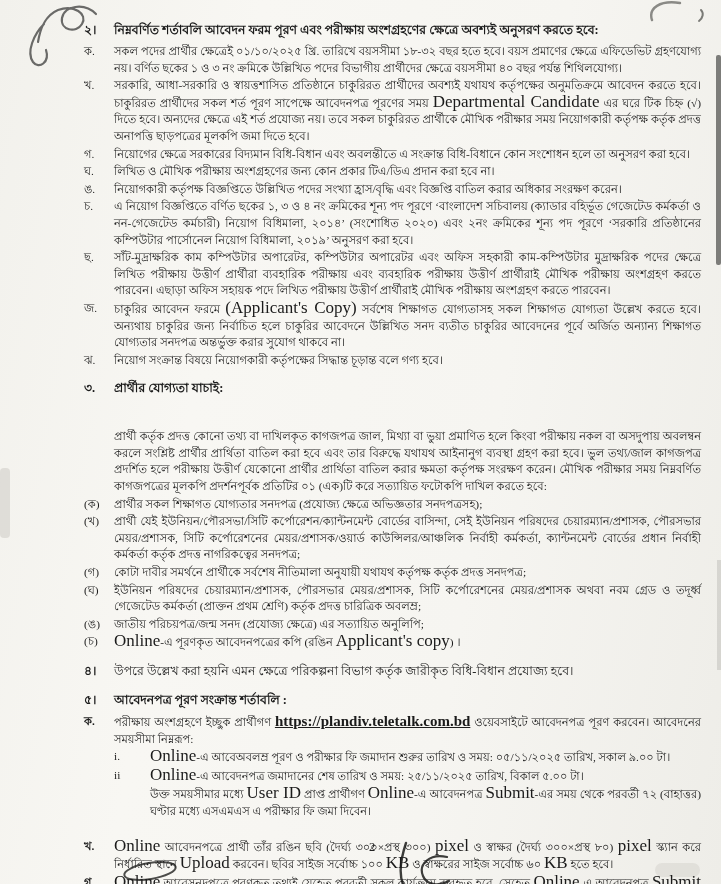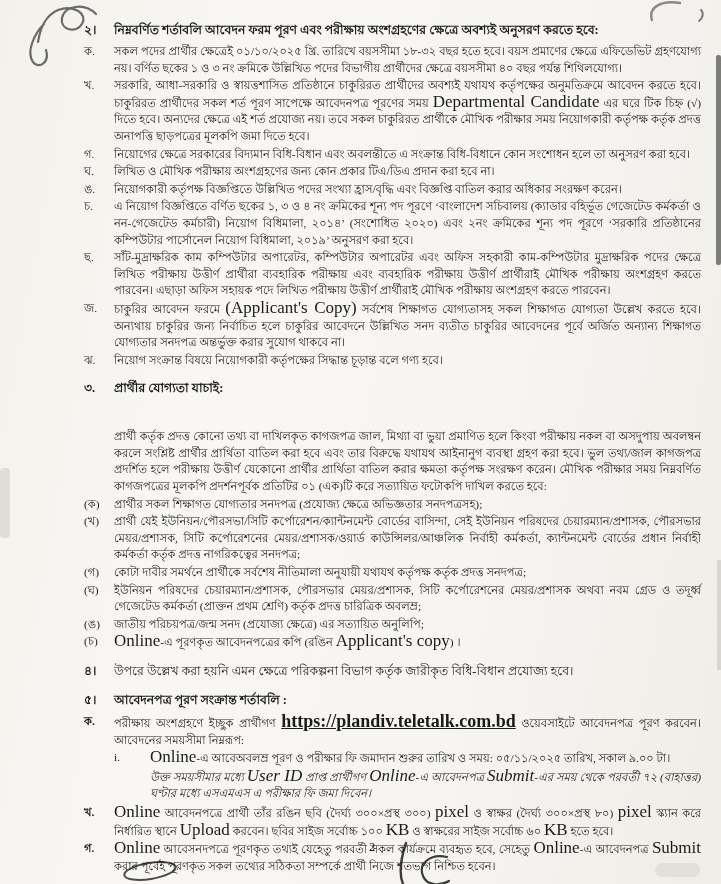--- a/index.html
+++ b/index.html
@@ -11,25 +11,25 @@
   }
   .doc{position:absolute;top:22px;left:84px;right:20px;font-size:11.4px;line-height:16.6px;}
   .shead{display:grid;grid-template-columns:30px 1fr;margin:12px 0 4px 0;font-weight:bold;font-size:12.4px;line-height:17px;}
   .shead.first{margin-top:0;}
   .snum{font-weight:bold;}
   .row{display:grid;grid-template-columns:30px 1fr;margin:0 0 1px 0;}
   .row .lbl{white-space:nowrap;}
   .txt{text-align:justify;}
   .intro{margin-left:30px;text-align:justify;margin-bottom:1px;margin-top:31px;}
   .subrow{display:grid;grid-template-columns:36px 1fr;margin-left:30px;margin-bottom:1px;}
-  .note{margin-left:66px;text-align:justify;margin-bottom:2px;font-style:italic;}
+  .note{margin-left:66px;text-align:justify;margin-bottom:18px;}
   .s5 .lbl{font-weight:bold;}
   .b{font-weight:normal;}
   .lat{font-family:"Liberation Serif",serif;font-size:17px;line-height:16.6px;}
-  .url{font-family:"Liberation Serif",serif;font-size:18px;font-weight:bold;text-decoration:underline;}
+  .url{font-family:"Liberation Serif",serif;font-size:15px;font-weight:bold;text-decoration:underline;}
   .pageno{position:absolute;left:369px;top:840px;font-size:12.5px;color:#222;}
   .marks{position:absolute;left:0;top:0;width:721px;height:884px;pointer-events:none;}
   .edgeline{position:absolute;right:0;top:55px;width:5px;height:210px;background:#4a4a48;opacity:.7;border-radius:2px;}
   .edgefaint{position:absolute;right:0;top:560px;width:4px;height:110px;background:#8a8a86;opacity:.25;}
   .smudge1{position:absolute;left:0;top:468px;width:10px;height:70px;background:#b7b5b0;opacity:.35;border-radius:4px;}
   .smudge2{position:absolute;left:655px;top:863px;width:45px;height:14px;background:#c9c7c1;opacity:.35;border-radius:7px;}
 </style>
 </head>
 <body>
 
@@ -139,20 +139,24 @@
       <div class="row">
         <span class="lbl">ক.</span>
         <div class="txt">
           <span><span>পরীক্ষায় অংশগ্রহণে ইচ্ছুক প্রার্থীগণ </span><span class="url">https://plandiv.teletalk.com.bd</span><span> ওয়েবসাইটে আবেদনপত্র পূরণ করবেন। আবেদনের সময়সীমা নিম্নরূপ:</span></span>
         </div>
       </div>
       <div class="subrow">
         <span class="lbl" style="font-weight:normal">i.</span>
         <div class="txt"><span class="lat">Online</span><span>-এ আবেঅবলম্র পূরণ ও পরীক্ষার ফি জমাদান শুরুর তারিখ ও সময়: </span><span class="b">০৫/১১/২০২৫ তারিখ, সকাল ৯.০০ টা</span><span>।</span></div>
       </div>
+      <div class="subrow">
+        <span class="lbl" style="font-weight:normal">ii</span>
+        <div class="txt"><span class="lat">Online</span><span>-এ আবেদনপত্র জমাদানের শেষ তারিখ ও সময়: </span><span class="b">২৫/১১/২০২৫ তারিখ, বিকাল ৫.০০ টা</span><span>।</span></div>
+      </div>
       <div class="note"><span>উক্ত সময়সীমার মধ্যে </span><span class="lat">User ID</span><span> প্রাপ্ত প্রার্থীগণ </span><span class="lat">Online</span><span>-এ আবেদনপত্র </span><span class="lat">Submit</span><span>-এর সময় থেকে পরবর্তী ৭২ (বাহাত্তর) ঘণ্টার মধ্যে এসএমএস এ পরীক্ষার ফি জমা দিবেন।</span></div>
       <div class="row">
         <span class="lbl">খ.</span>
         <div class="txt"><span class="lat">Online</span><span> আবেদনপত্রে প্রার্থী তাঁর রঙিন ছবি (দৈর্ঘ্য ৩০০×প্রস্থ ৩০০) </span><span class="lat">pixel</span><span> ও স্বাক্ষর (দৈর্ঘ্য ৩০০×প্রস্থ ৮০) </span><span class="lat">pixel</span><span> স্ক্যান করে নির্ধারিত স্থানে </span><span class="lat">Upload</span><span> করবেন। ছবির সাইজ সর্বোচ্চ ১০০ </span><span class="lat">KB</span><span> ও স্বাক্ষরের সাইজ সর্বোচ্চ ৬০ </span><span class="lat">KB</span><span> হতে হবে।</span></div>
       </div>
       <div class="row">
         <span class="lbl">গ.</span>
         <div class="txt"><span class="lat">Online</span><span> আবেসনদপত্রে পূরণকৃত তথ্যই যেহেতু পরবর্তী সকল কার্যক্রমে ব্যবহৃত হবে, সেহেতু </span><span class="lat">Online</span><span>-এ আবেদনপত্র </span><span class="lat">Submit</span><span> করার পূর্বেই পূরণকৃত সকল তথ্যের সঠিকতা সম্পর্কে প্রার্থী নিজে শতভাগ নিশ্চিত হবেন।</span></div>
       </div>
     </div>

